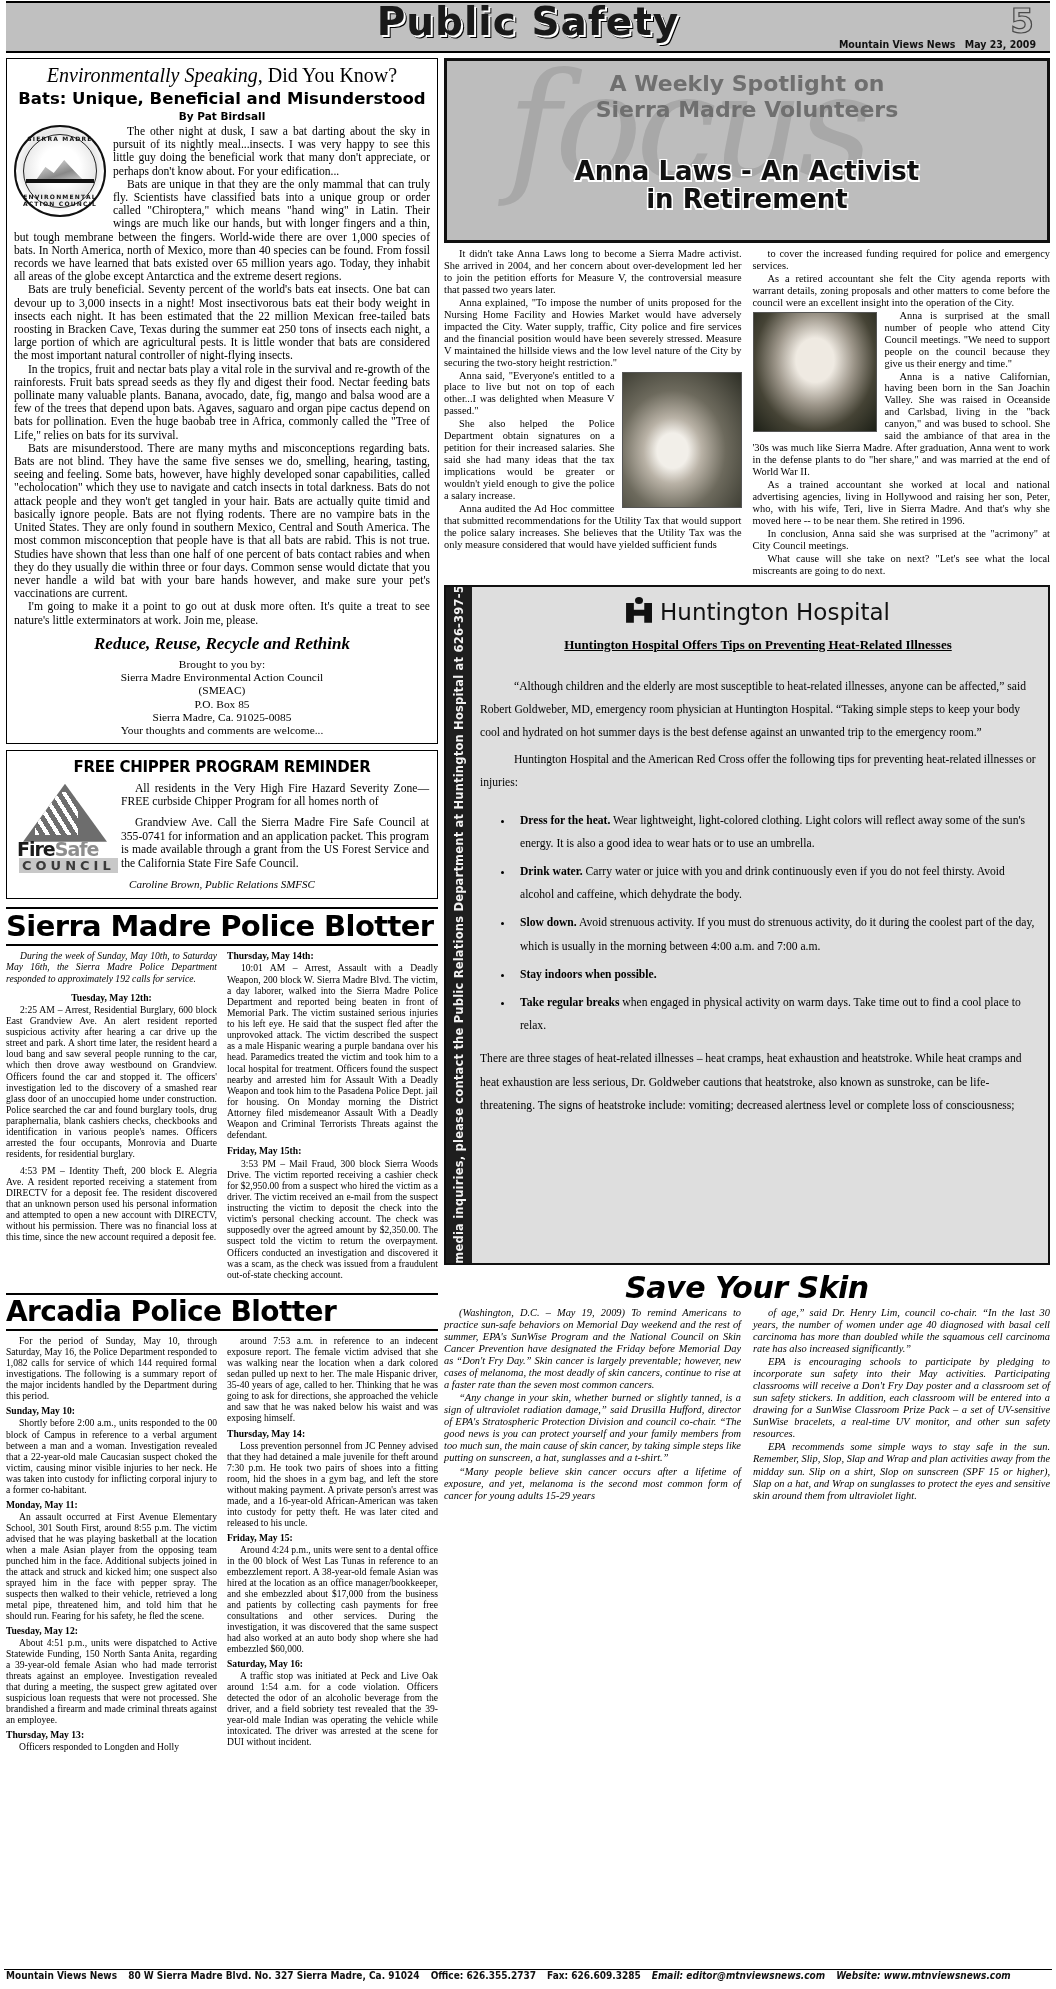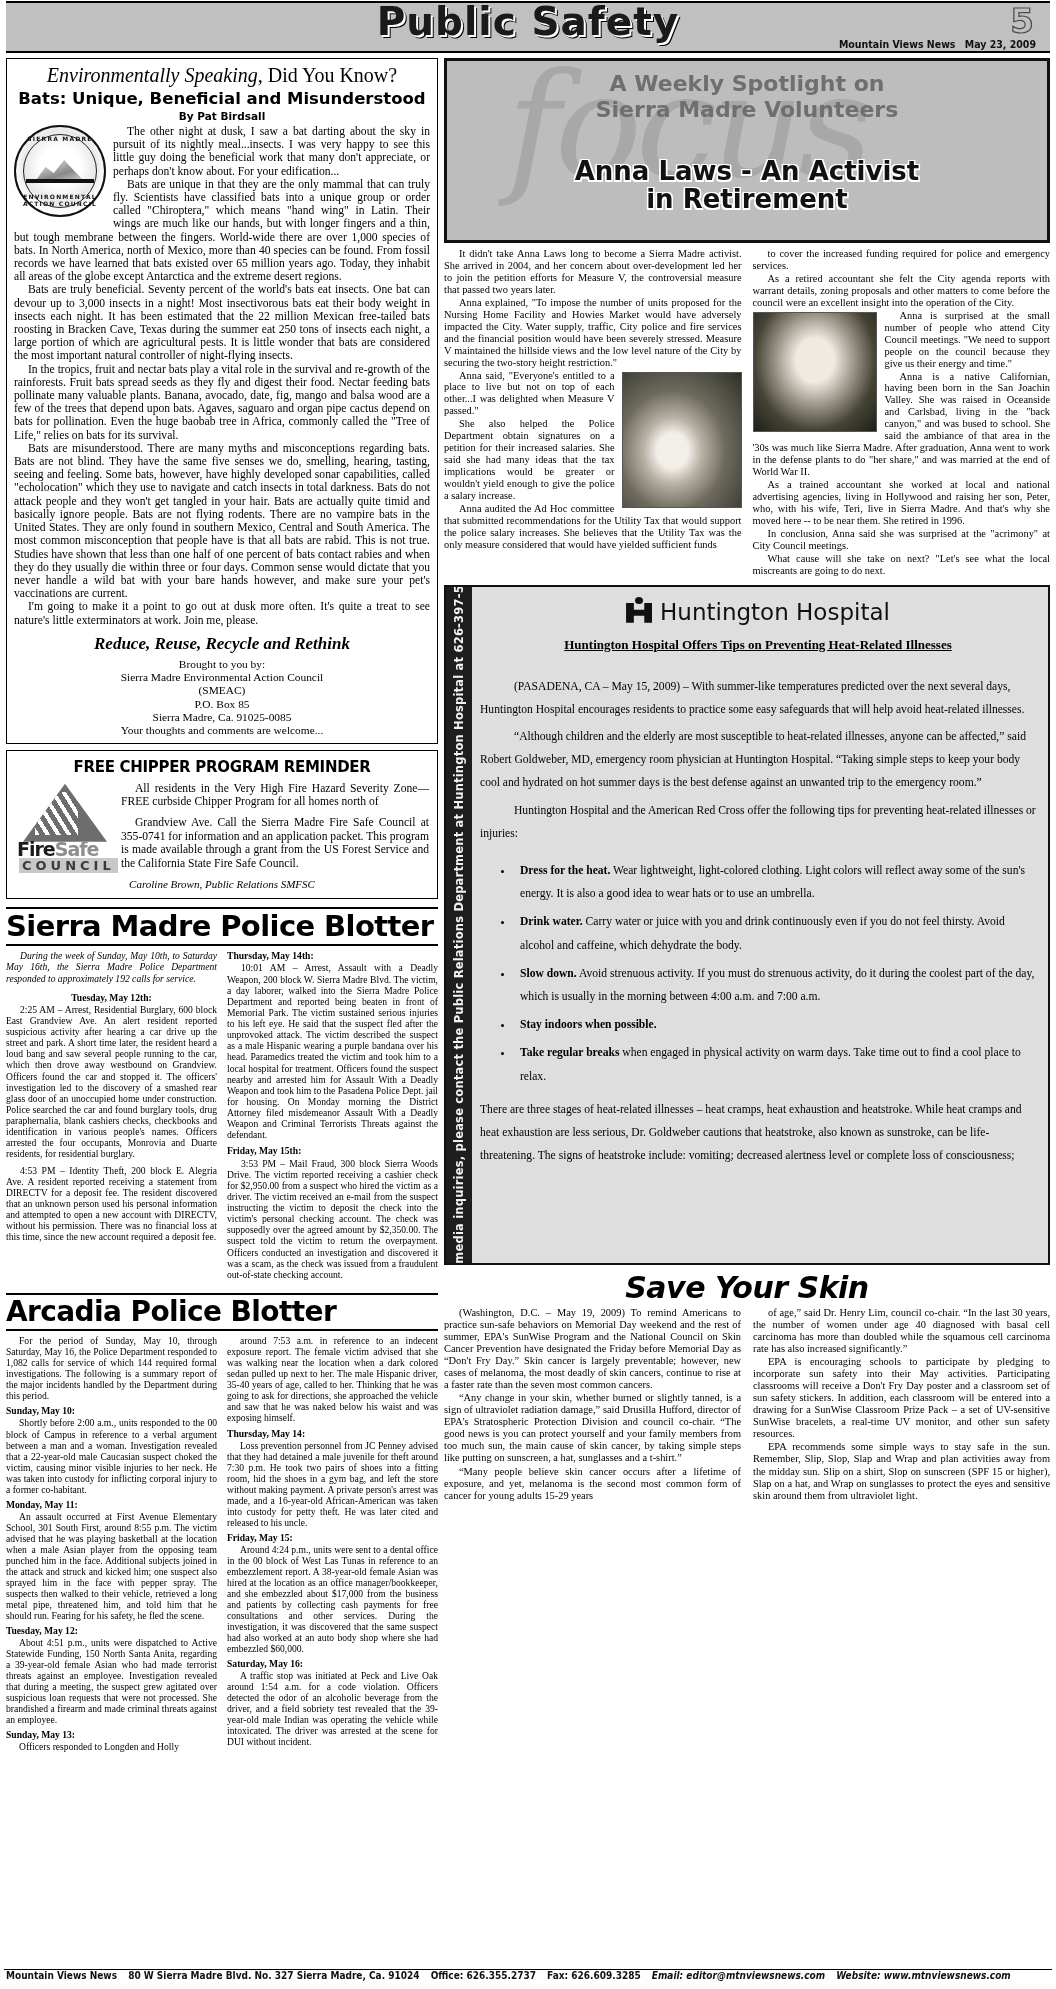--- a/index.html
+++ b/index.html
@@ -229,21 +229,21 @@
   .hunt-p.ind { text-indent:34px; }
   .hunt-list { margin:14px 0 10px 0; padding:0 0 0 34px; }
   .hunt-list li { font-size:11.6px; line-height:2.0; margin-bottom:5px; padding-left:6px; }
   .hunt-list li b { font-weight:bold; }
 
   
   .skin-title {
     text-align:center; font-family:"DejaVu Sans", sans-serif; font-weight:bold;
     font-style:italic; font-size:30px; margin:5px 0 2px 0; letter-spacing:-0.5px;
   }
-  .skin { display:flex; gap:12px; font-size:10.4px; line-height:1.16; text-align:justify; }
+  .skin { display:flex; gap:12px; font-size:10.4px; line-height:1.16; text-align:justify;font-style:italic; }
   .skin .scol { width:50%; }
   .skin p { margin:0 0 1px 0; text-indent:15px; }
 
   
   .arc-blotter { display:flex; gap:10px; font-size:9.6px; line-height:1.15; text-align:justify; }
   .arc-blotter .bcol { width:50%; }
   .arc-blotter p { margin:0 0 4px 0; text-indent:13px; }
   .arc-blotter .daylabel { font-weight:bold; text-align:center; margin:3px 0 1px 0; }
 
   
@@ -343,21 +343,21 @@
       </div>
       <div class="arc-blotter">
         <div class="bcol">
           <p>For the period of Sunday, May 10, through Saturday, May 16, the Police Department responded to 1,082 calls for service of which 144 required formal investigations.  The following is a summary report of the major incidents handled by the Department during this period.</p>
           <div class="daylabel" style="text-align:left">Sunday, May 10:</div>
           <p>Shortly before 2:00 a.m., units responded to the 00 block of Campus in reference to a verbal argument between a man and a woman. Investigation revealed that a 22-year-old male Caucasian suspect choked the victim, causing minor visible injuries to her neck. He was taken into custody for inflicting corporal injury to a former co-habitant.</p>
           <div class="daylabel" style="text-align:left">Monday, May 11:</div>
           <p>An assault occurred at First Avenue Elementary School, 301 South First, around 8:55 p.m.  The victim advised that he was playing basketball at the location when a male Asian player from the opposing team punched him in the face. Additional subjects joined in the attack and struck and kicked him; one suspect also sprayed him in the face with pepper spray.  The suspects then walked to their vehicle, retrieved a long metal pipe, threatened him, and told him that he should run.  Fearing for his safety, he fled the scene.</p>
           <div class="daylabel" style="text-align:left">Tuesday, May 12:</div>
           <p>About 4:51 p.m., units were dispatched to Active Statewide Funding, 150 North Santa Anita, regarding a 39-year-old female Asian who had made terrorist threats against an employee. Investigation revealed that during a meeting, the suspect grew agitated over suspicious loan requests that were not processed.  She brandished a firearm and made criminal threats against an employee.</p>
-          <div class="daylabel" style="text-align:left">Sunday, May 13:</div>
+          <div class="daylabel" style="text-align:left">Thursday, May 13:</div>
           <p>Officers responded to Longden and Holly</p>
         </div>
         <div class="bcol">
           <p>around 7:53 a.m. in reference to an indecent exposure report. The female victim advised that she was walking near the location when a dark colored sedan pulled up next to her.  The male Hispanic driver, 35-40 years of age, called to her. Thinking that he was going to ask for directions, she approached the vehicle and saw that he was naked below his waist and was exposing himself.</p>
           <div class="daylabel" style="text-align:left">Thursday, May 14:</div>
           <p>Loss prevention personnel from JC Penney advised that they had detained a male juvenile for theft around 7:30 p.m.  He took two pairs of shoes into a fitting room, hid the shoes in a gym bag, and left the store without making payment.  A private person's arrest was made, and a 16-year-old African-American was taken into custody for petty theft.  He was later cited and released to his uncle.</p>
           <div class="daylabel" style="text-align:left">Friday, May 15:</div>
           <p>Around 4:24 p.m., units were sent to a dental office in the 00 block of West Las Tunas in reference to an embezzlement report.  A 38-year-old female Asian was hired at the location as an office manager/bookkeeper, and she embezzled about $17,000 from the business and patients by collecting cash payments for free consultations and other services.  During the investigation, it was discovered that the same suspect had also worked at an auto body shop where she had embezzled $60,000.</p>
           <div class="daylabel" style="text-align:left">Saturday, May 16:</div>
           <p>A traffic stop was initiated at Peck and Live Oak around 1:54 a.m. for a code violation.  Officers detected the odor of an alcoholic beverage from the driver, and a field sobriety test revealed that the 39-year-old male Indian was operating the vehicle while intoxicated.  The driver was arrested at the scene for DUI without incident.</p>
@@ -401,21 +401,20 @@
 
       <div class="hunt-wrap">
         <div class="hunt-sidebar">
           <span>For media inquiries, please contact the Public Relations Department at Huntington Hospital at 626-397-5464</span>
         </div>
         <div class="hunt-body">
           <div class="hunt-logo">
             <span class="glyph"></span><span class="name">Huntington Hospital</span>
           </div>
           <div class="hunt-head">Huntington Hospital Offers Tips on Preventing Heat-Related Illnesses</div>
-          <p class="hunt-p ind">(PASADENA, CA – May 15, 2009) –  With summer-like temperatures predicted over the next several days, Huntington Hospital encourages residents to practice some easy safeguards that will help avoid heat-related illnesses.</p>
           <p class="hunt-p ind">“Although children and the elderly are most susceptible to heat-related illnesses, anyone can be affected,” said Robert Goldweber, MD, emergency room physician at Huntington Hospital. “Taking simple steps to keep your body cool and hydrated on hot summer days is the best defense against an unwanted trip to the emergency room.”</p>
           <p class="hunt-p ind">Huntington Hospital and the American Red Cross offer the following tips for preventing heat-related illnesses or injuries:</p>
           <ul class="hunt-list">
             <li><b>Dress for the heat.</b><span> Wear lightweight, light-colored clothing. Light colors will reflect away some of the sun's energy. It is also a good idea to wear hats or to use an umbrella.</span></li>
             <li><b>Drink water.</b><span> Carry water or juice with you and drink continuously even if you do not feel thirsty. Avoid alcohol and caffeine, which dehydrate the body.</span></li>
             <li><b>Slow down.</b><span> Avoid strenuous activity. If you must do strenuous activity, do it during the coolest part of the day, which is usually in the morning between 4:00 a.m. and 7:00 a.m.</span></li>
             <li><b>Stay indoors when possible.</b><span></span></li>
             <li><b>Take regular breaks</b><span> when engaged in physical activity on warm days. Take time out to find a cool place to relax.</span></li>
           </ul>
           <p class="hunt-p">There are three stages of heat-related illnesses – heat cramps, heat exhaustion and heatstroke. While heat cramps and heat exhaustion are less serious, Dr. Goldweber cautions that heatstroke, also known as sunstroke, can be life-threatening. The signs of heatstroke include: vomiting; decreased alertness level or complete loss of consciousness;</p>

